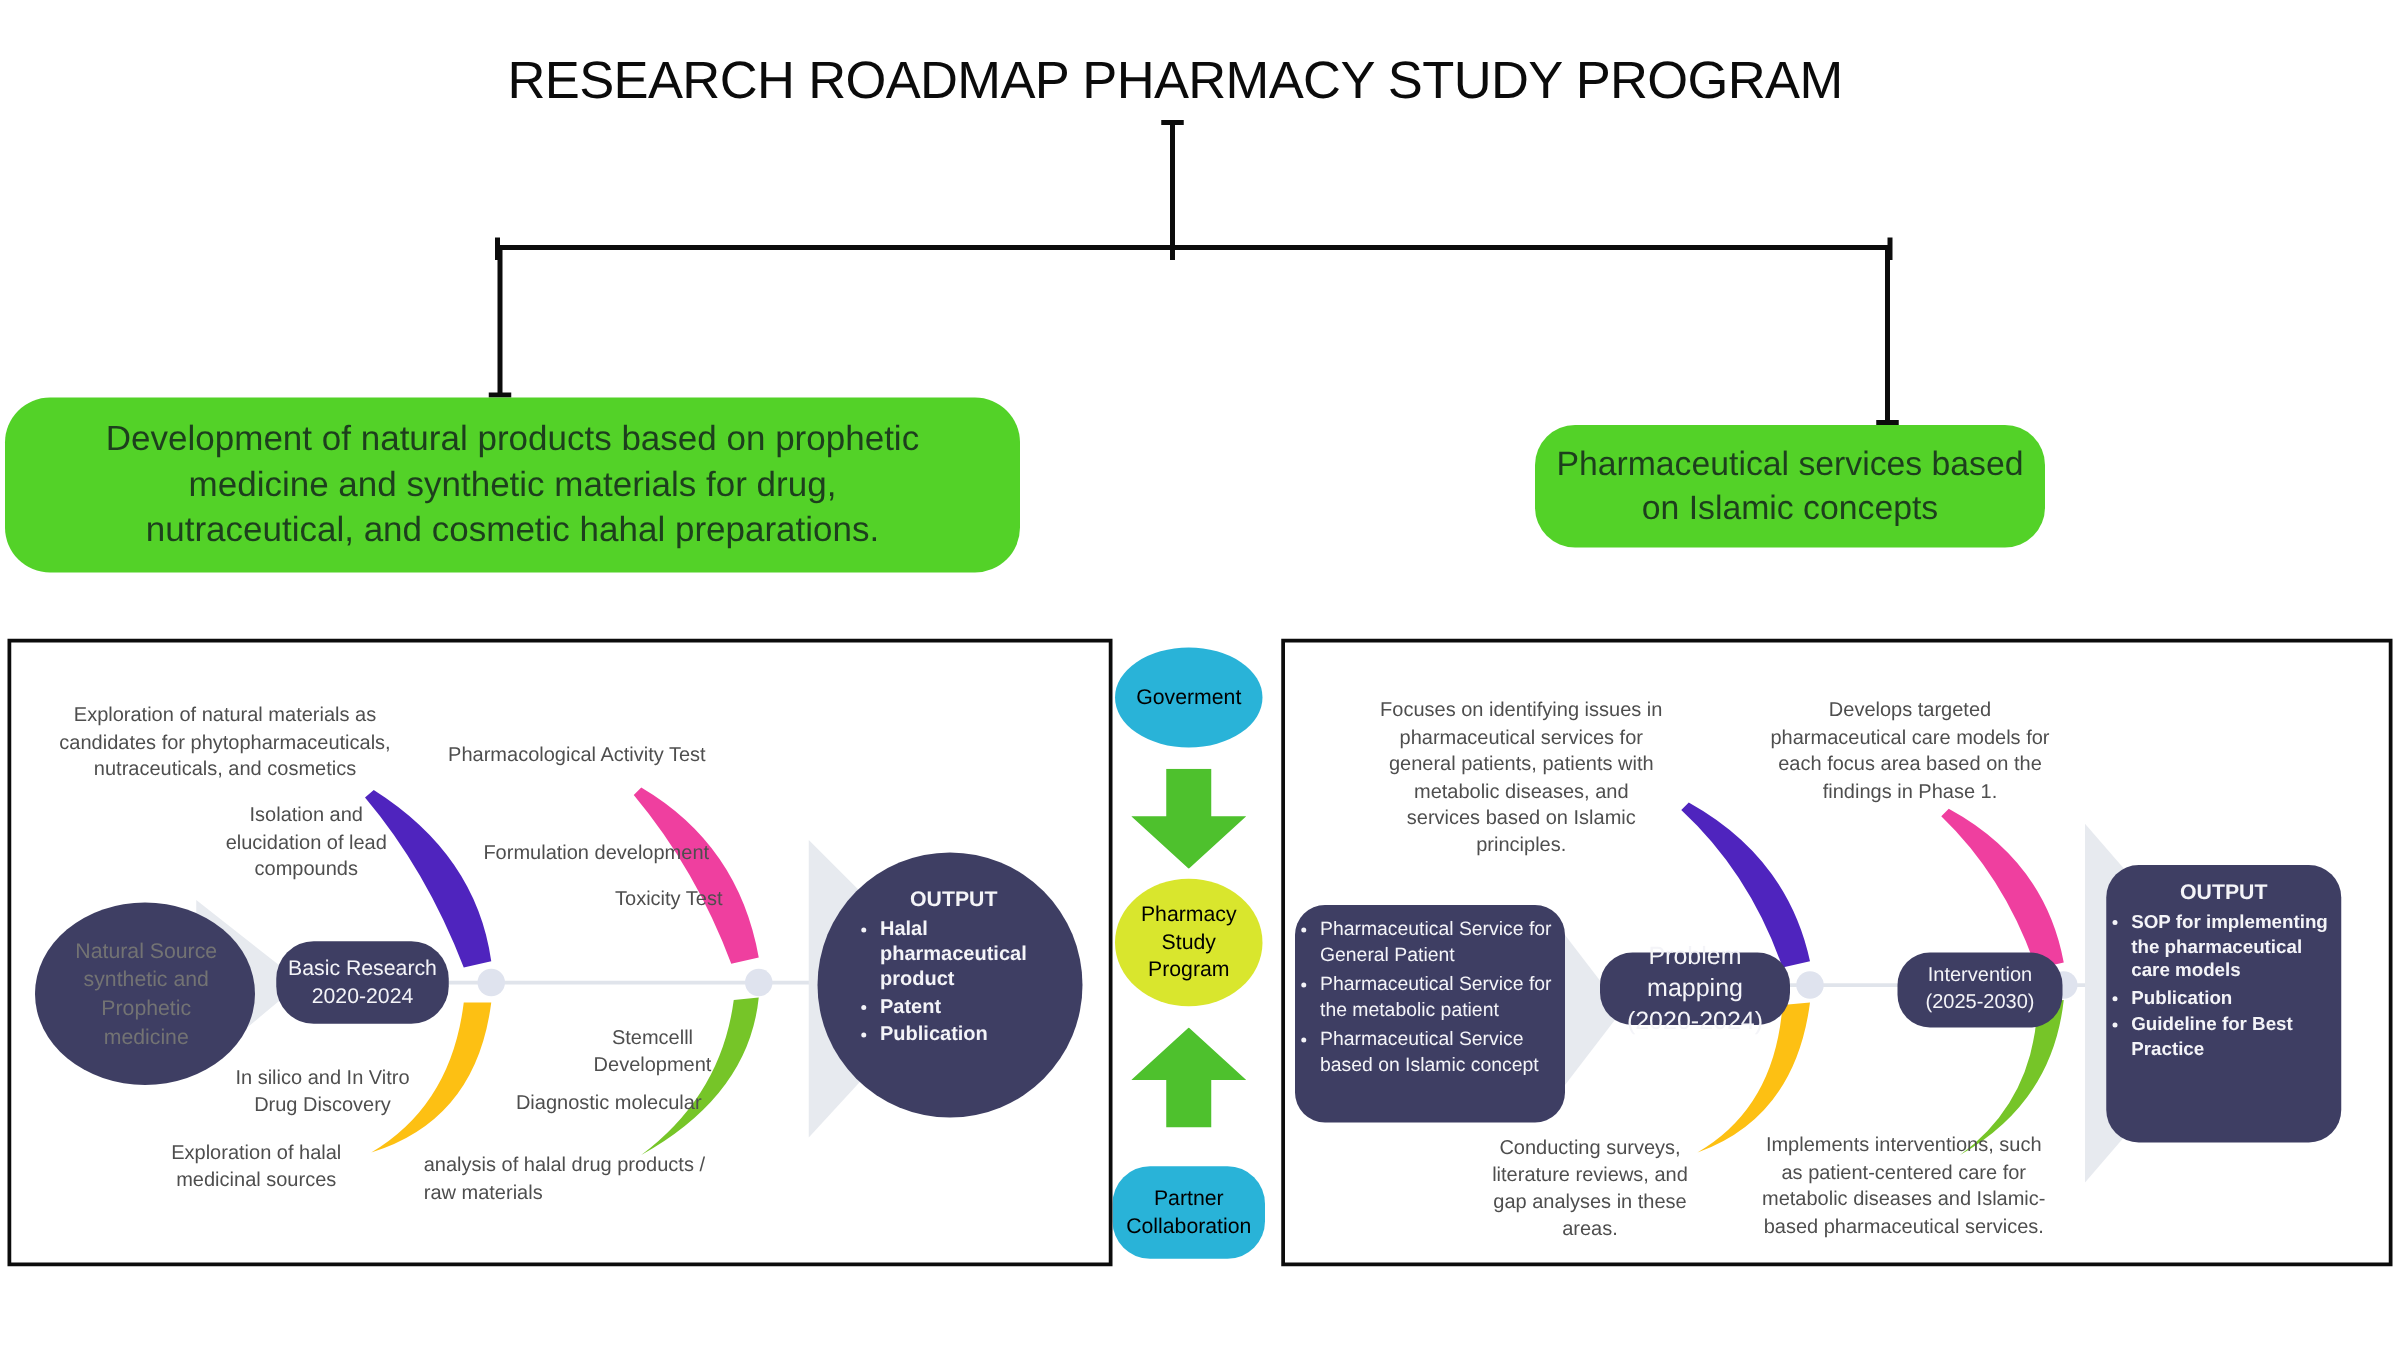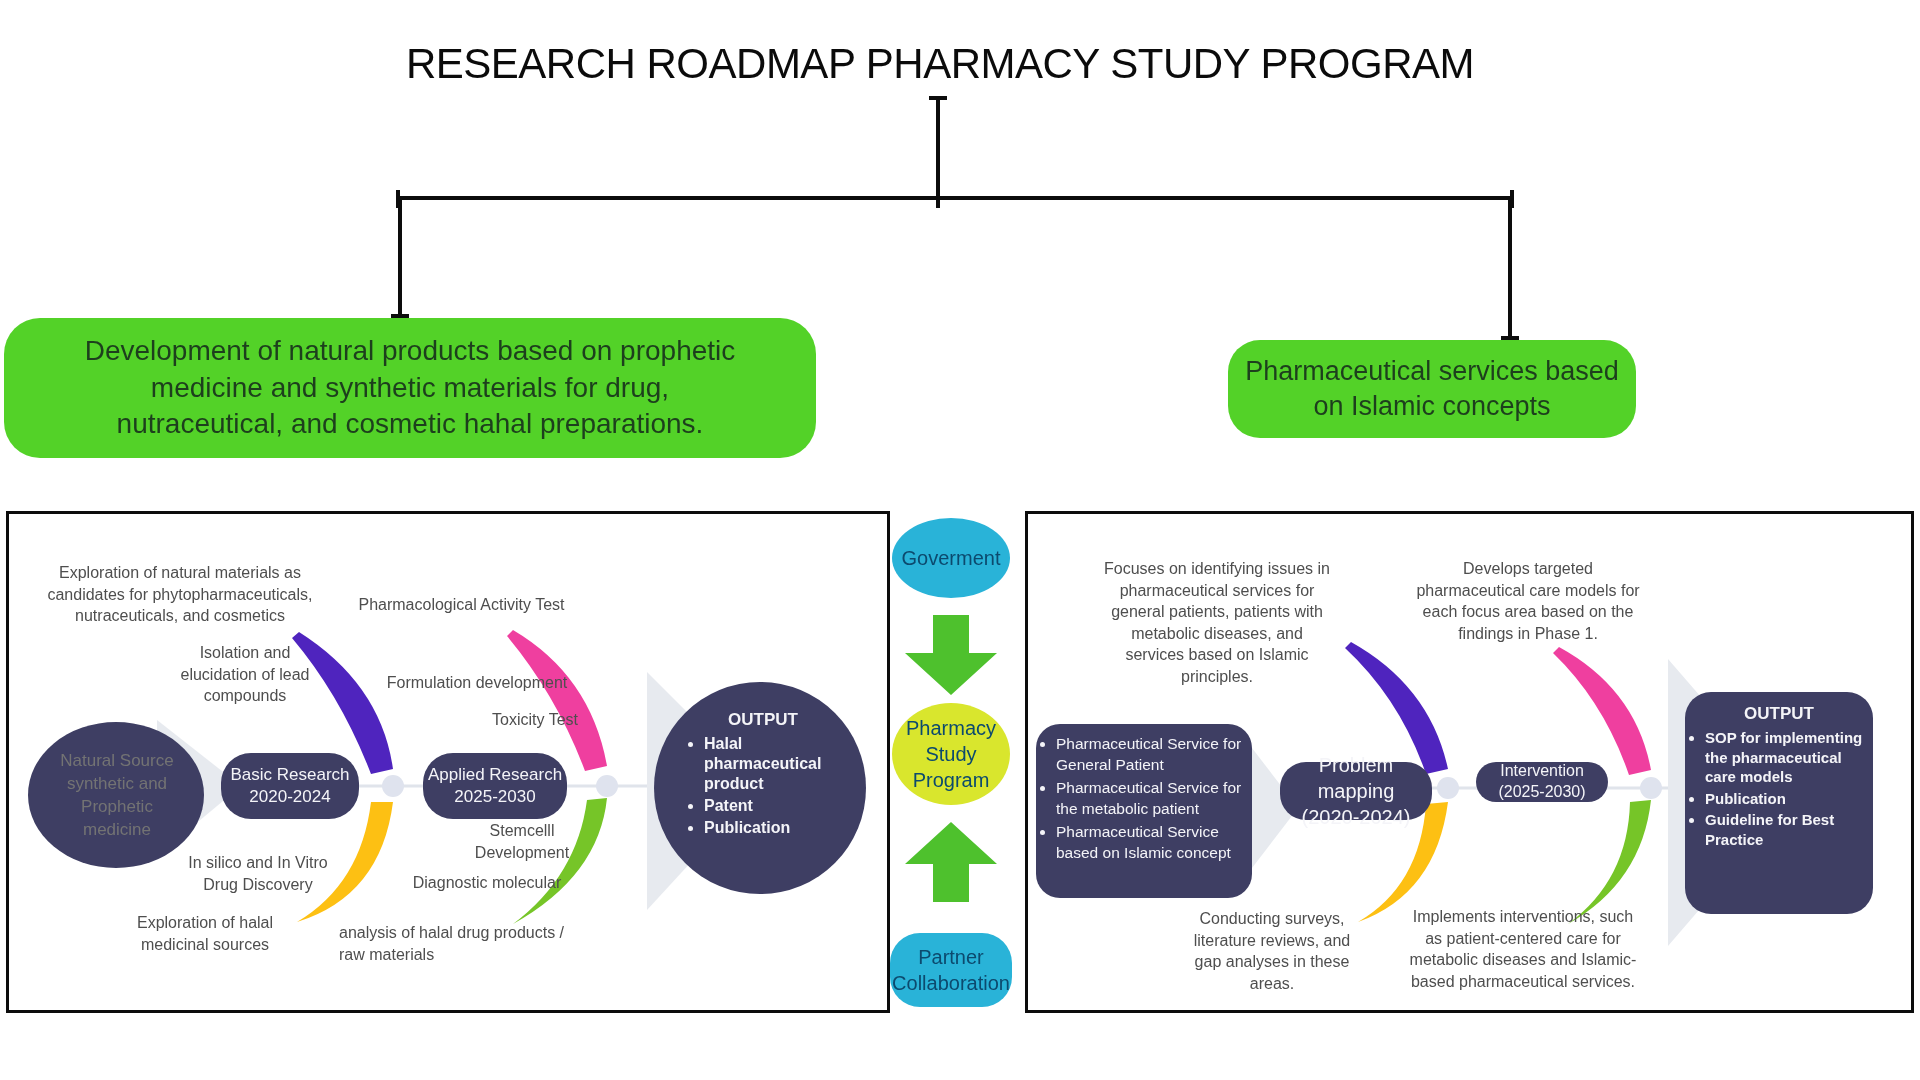--- a/index.html
+++ b/index.html
@@ -51,21 +51,21 @@
   #services-box{left:8px;top:210px;width:216px;height:174px;background:var(--navy);
                 border-radius:24px;}
   #services-box .bullets{font-size:15.5px;line-height:1.35;margin-top:10px;padding-right:8px;}
   #output-box{left:657px;top:178px;width:188px;height:222px;background:var(--navy);
               border-radius:26px;color:#f4f4f8;}
   #output-box .out-title{font-weight:700;font-size:17px;text-align:center;margin-top:12px;}
   #output-box .bullets{font-weight:700;font-size:15px;line-height:1.3;padding-right:6px;}
 
   
   .flow-oval{display:flex;align-items:center;justify-content:center;text-align:center;
-             color:#0c4a6e;font-size:20px;line-height:1.3;}
+             color:#000000;font-size:17px;line-height:1.3;}
   #gov-oval{left:892px;top:518px;width:118px;height:80px;border-radius:50%;background:var(--cyan);}
   #program-oval{left:892px;top:703px;width:118px;height:102px;border-radius:50%;background:var(--lime);}
   #partner-oval{left:890px;top:933px;width:122px;height:74px;border-radius:30px;background:var(--cyan);}
 </style>
 </head>
 <body>
 
 <div class="abs" id="title">RESEARCH ROADMAP PHARMACY STUDY PROGRAM</div>
 
 <svg class="abs" id="connector">
@@ -116,22 +116,20 @@
     <circle cx="598" cy="272" r="11" style="fill:var(--node)"></circle>
     <polygon points="638,158 752,272 638,396" style="fill:var(--chev)"></polygon>
   </svg>
 
   <div class="abs ml center" id="src-ellipse">Natural Source
 synthetic and
 Prophetic
 medicine</div>
   <div class="abs navy-box ml" style="left:212px;top:239px;width:138px;height:66px;">Basic Research
 2020-2024</div>
-  <div class="abs navy-box ml" style="left:414px;top:239px;width:144px;height:66px;">Applied Research
-2025-2030</div>
 
   <div class="abs" id="output-circle">
     <div class="inner">
       <div class="out-title">OUTPUT</div>
       <ul class="bullets">
         <li>Halal pharmaceutical product</li>
         <li>Patent</li>
         <li>Publication</li>
       </ul>
     </div>
@@ -184,21 +182,21 @@
   <div class="abs" id="services-box">
     <ul class="bullets">
       <li>Pharmaceutical Service for General Patient</li>
       <li>Pharmaceutical Service for the metabolic patient</li>
       <li>Pharmaceutical Service based on Islamic concept</li>
     </ul>
   </div>
 
   <div class="abs navy-box ml" style="left:252px;top:248px;width:152px;height:58px;border-radius:26px;font-size:20px;">Problem mapping
 (2020-2024)</div>
-  <div class="abs navy-box ml" style="left:448px;top:248px;width:132px;height:40px;border-radius:26px;font-size:16px;">Intervention
+  <div class="abs navy-box ml" style="left:490px;top:248px;width:132px;height:60px;border-radius:26px;font-size:16px;">Intervention
 (2025-2030)</div>
 
   <div class="abs" id="output-box">
     <div class="out-title">OUTPUT</div>
     <ul class="bullets">
       <li>SOP for implementing the pharmaceutical care models</li>
       <li>Publication</li>
       <li>Guideline for Best Practice</li>
     </ul>
   </div>

